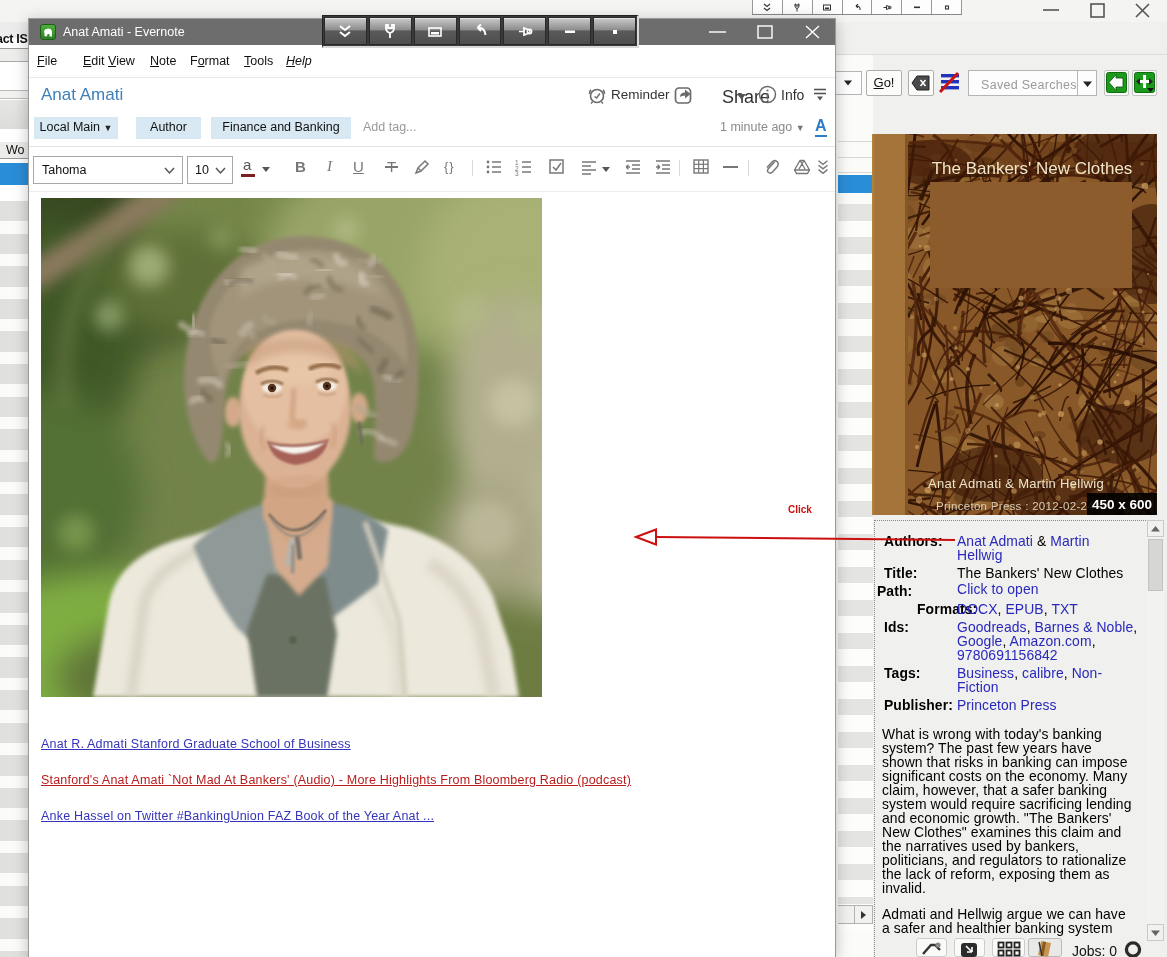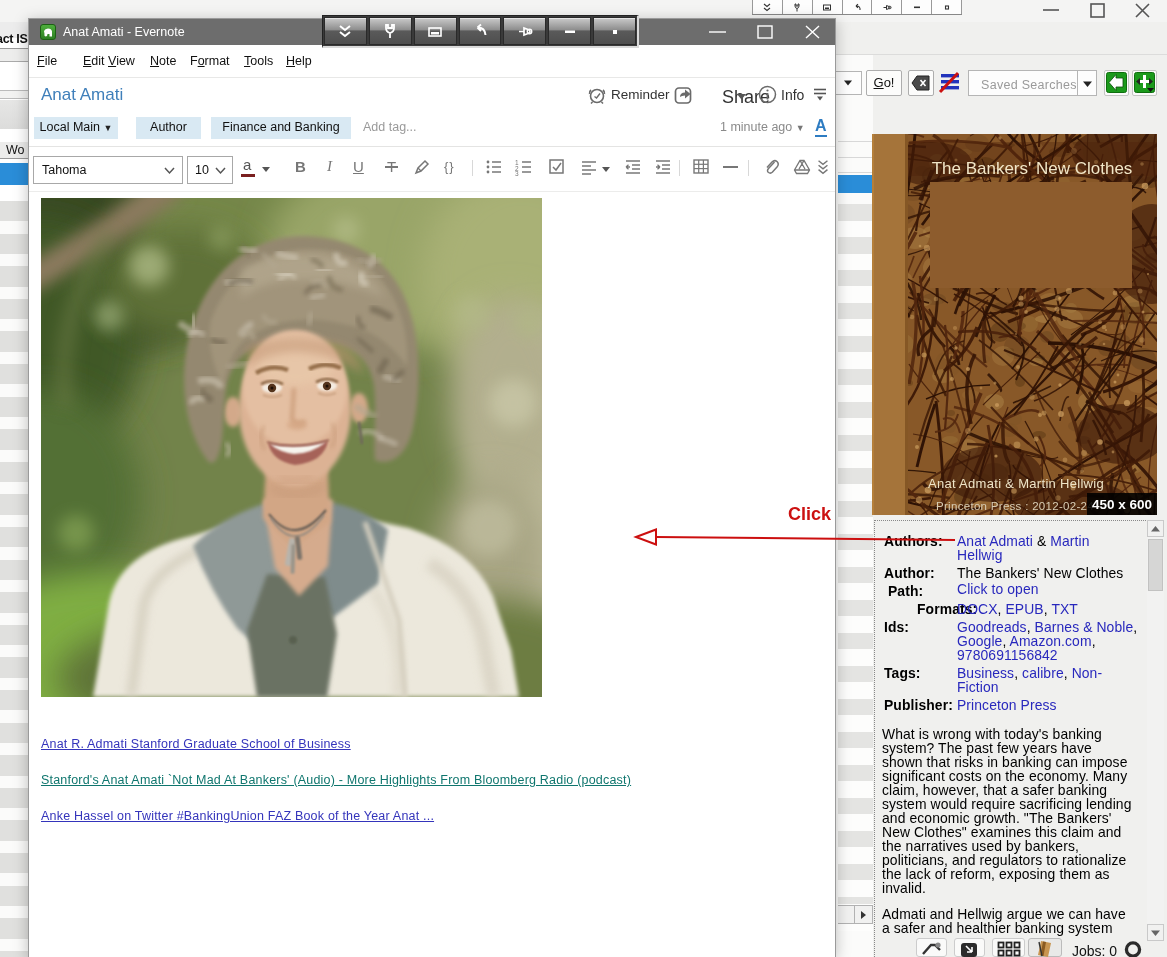--- a/index.html
+++ b/index.html
@@ -718,23 +718,23 @@
 <text x="143" y="376" font-family="Liberation Sans, sans-serif" font-size="11.5" fill="#d8cdb4" text-anchor="middle" letter-spacing="0.3">Princeton Press : 2012-02-24</text>
 <rect x="215" y="359" width="70" height="22" fill="#000" opacity="0.88"></rect>
 <text x="250" y="375" font-family="Liberation Sans, sans-serif" font-size="13.5" font-weight="bold" fill="#fff" text-anchor="middle">450 x 600</text>
 </svg></div>
 
 <div id="meta" style="position:absolute;left:874px;top:520px;width:272px;height:437px;border-left:1px dotted #888;border-top:1px dotted #888;font-size:13.9px;color:#000;letter-spacing:0.1px;">
 <style>#meta .lk{color:#2828bd;} #meta b{font-weight:bold;}</style>
 <div class="abs" style="left:9px;top:12px;white-space:nowrap;"><b>Authors:</b></div>
 <div class="abs" style="left:82px;top:12px;white-space:nowrap;"><span class="lk">Anat Admati</span> &amp; <span class="lk">Martin</span></div>
 <div class="abs" style="left:82px;top:26px;white-space:nowrap;"><span class="lk">Hellwig</span></div>
-<div class="abs" style="left:9px;top:44px;white-space:nowrap;"><b>Author:</b></div>
+<div class="abs" style="left:9px;top:44px;white-space:nowrap;"><b>Title:</b></div>
 <div class="abs" style="left:82px;top:44px;white-space:nowrap;">The Bankers' New Clothes</div>
-<div class="abs" style="left:13px;top:62px;white-space:nowrap;"><b>Path:</b></div>
+<div class="abs" style="left:2px;top:62px;white-space:nowrap;"><b>Path:</b></div>
 <div class="abs" style="left:82px;top:60px;white-space:nowrap;"><span class="lk">Click to open</span></div>
 <div class="abs" style="left:9px;top:80px;white-space:nowrap;padding-left:33px;"><b>Formats:</b></div>
 <div class="abs" style="left:82px;top:80px;white-space:nowrap;"><span class="lk">DOCX</span>, <span class="lk">EPUB</span>, <span class="lk">TXT</span></div>
 <div class="abs" style="left:9px;top:98px;white-space:nowrap;"><b>Ids:</b></div>
 <div class="abs" style="left:82px;top:98px;white-space:nowrap;"><span class="lk">Goodreads</span>, <span class="lk">Barnes &amp; Noble</span>,</div>
 <div class="abs" style="left:82px;top:112px;white-space:nowrap;"><span class="lk">Google</span>, <span class="lk">Amazon.com</span>,</div>
 <div class="abs" style="left:82px;top:126px;white-space:nowrap;"><span class="lk">9780691156842</span></div>
 <div class="abs" style="left:9px;top:144px;white-space:nowrap;"><b>Tags:</b></div>
 <div class="abs" style="left:82px;top:144px;white-space:nowrap;"><span class="lk">Business</span>, <span class="lk">calibre</span>, <span class="lk">Non-</span></div>
 <div class="abs" style="left:82px;top:158px;white-space:nowrap;"><span class="lk">Fiction</span></div>
@@ -816,21 +816,21 @@
     <path d="M117 7 L130 19 M130 7 L117 19" stroke="#fff" stroke-width="1.4"></path>
   </svg>
 
   <div class="abs" style="left:0;top:26px;width:806px;height:33px;background:#fff;border-bottom:1px solid #e8e8e7;font-size:12.5px;color:#111;">
     <span class="abs" style="left:8px;top:9px;"><u>F</u>ile</span>
     <span class="abs" style="left:54px;top:9px;"><u>E</u>dit</span>
     <span class="abs" style="left:79px;top:9px;"><u>V</u>iew</span>
     <span class="abs" style="left:121px;top:9px;"><u>N</u>ote</span>
     <span class="abs" style="left:161px;top:9px;">F<u>o</u>rmat</span>
     <span class="abs" style="left:215px;top:9px;"><u>T</u>ools</span>
-    <span class="abs" style="left:257px;top:9px;"><u>H</u>elp</span>
+    <span class="abs" style="left:257px;top:9px;font-style:italic;"><u>H</u>elp</span>
   </div>
 
   <div class="abs" style="left:12px;top:66px;font-size:17px;color:#3f7fba;">Anat Amati</div>
 
   <div id="hdricons">
     <svg class="abs" style="left:558px;top:66px;width:20px;height:20px;" viewBox="0 0 20 20">
       <circle cx="10" cy="11" r="6.5" fill="none" stroke="#6a6a6a" stroke-width="1.6"></circle>
       <path d="M7.5 11.5 L9.5 13 L13 8.5" stroke="#6a6a6a" stroke-width="1.4" fill="none"></path>
       <path d="M4 5 Q2 6.5 2.5 9 M16 5 Q18 6.5 17.5 9" stroke="#6a6a6a" stroke-width="1.6" fill="none"></path>
       <path d="M5.5 17 L4 18.5 M14.5 17 L16 18.5" stroke="#6a6a6a" stroke-width="1.5"></path>
@@ -1087,21 +1087,21 @@
 <path d="M228 316 Q254 350 285 312" stroke="#5a5550" stroke-width="2" fill="none" filter="url(#b1)"></path>
 <path d="M230 320 Q254 358 283 317" stroke="#8d8880" stroke-width="1.6" fill="none" filter="url(#b1)"></path>
 <rect x="246" y="340" width="7" height="28" rx="2" fill="#b8b4ac" filter="url(#b1)" transform="rotate(10 249 354)"></rect>
 <rect x="255" y="338" width="5" height="24" rx="2" fill="#7d756b" filter="url(#b1)" transform="rotate(-7 257 350)"></rect>
 <rect x="250" y="346" width="4" height="30" rx="2" fill="#9a948a" filter="url(#b1)" transform="rotate(2 252 361)"></rect>
 <path d="M318 224 L321 246" stroke="#6e675c" stroke-width="2.5" filter="url(#b1)"></path>
 <path d="M324 324 L358 422 L364 499" stroke="#d5cfbf" stroke-width="5" fill="none" filter="url(#b2)"></path>
 </svg></div>
 
   <div class="abs" style="left:12px;top:718px;font-size:12.5px;letter-spacing:0.2px;"><span style="color:#3434bb;text-decoration:underline;">Anat R. Admati Stanford Graduate School of Business</span></div>
-  <div class="abs" style="left:12px;top:754px;font-size:12.5px;letter-spacing:0.2px;"><span style="color:#0f766e;text-decoration:underline;">Stanford's Anat Amati `Not Mad At Bankers' (Audio) - More Highlights From Bloomberg Radio (podcast)</span></div>
+  <div class="abs" style="left:12px;top:754px;font-size:12.5px;letter-spacing:0.2px;"><span style="color:#b91c1c;text-decoration:underline;">Stanford's Anat Amati `Not Mad At Bankers' (Audio) - More Highlights From Bloomberg Radio (podcast)</span></div>
   <div class="abs" style="left:12px;top:790px;font-size:12.5px;letter-spacing:0.2px;"><span style="color:#3434bb;text-decoration:underline;">Anke Hassel on Twitter #BankingUnion FAZ Book of the Year Anat ...</span></div>
 </div>
 
 <div id="capbar" class="abs" style="left:322px;top:15px;width:317px;height:33px;background:#3a3a3a;border:1px solid #222;border-right:2px solid #dadada;border-bottom:2px solid #dadada;display:flex;gap:2px;padding:1px;">
   <div style="flex:1;background:linear-gradient(#cacaca 0%,#8e8e8e 45%,#5a5a5a 50%,#4e4e4e 100%);border:1px solid #2a2a2a;box-shadow:inset 0 1px 0 rgba(255,255,255,0.5);display:flex;align-items:center;justify-content:center;">
       <svg width="18" height="17" viewBox="0 0 18 17">
         <path d="M4 3 L9 7 L14 3 M4 9 L9 13 L14 9" stroke="#fff" stroke-width="2" fill="none"></path>
       </svg>
     </div>
 <div style="flex:1;background:linear-gradient(#cacaca 0%,#8e8e8e 45%,#5a5a5a 50%,#4e4e4e 100%);border:1px solid #2a2a2a;box-shadow:inset 0 1px 0 rgba(255,255,255,0.5);display:flex;align-items:center;justify-content:center;">
@@ -1131,17 +1131,17 @@
         <rect x="4" y="7.5" width="10" height="2.5" fill="#fff"></rect>
       </svg>
     </div>
 <div style="flex:1;background:linear-gradient(#cacaca 0%,#8e8e8e 45%,#5a5a5a 50%,#4e4e4e 100%);border:1px solid #2a2a2a;box-shadow:inset 0 1px 0 rgba(255,255,255,0.5);display:flex;align-items:center;justify-content:center;">
       <svg width="18" height="17" viewBox="0 0 18 17">
         <rect x="7" y="7" width="4" height="4" fill="#fff"></rect>
       </svg>
     </div>
 </div>
 
-<div class="abs" style="left:788px;top:504px;font-size:18px;font-weight:bold;color:#cc1111;">Click</div>
+<div class="abs" style="left:788px;top:504px;font-size:10px;font-weight:bold;color:#cc1111;">Click</div>
 <svg class="abs" style="left:630px;top:520px;width:330px;height:34px;" viewBox="0 0 330 34">
   <path d="M26 17 L325 20" stroke="#cc0f0f" stroke-width="2" fill="none"></path>
   <path d="M6 17 L26 9.5 L26 24.5 Z" fill="none" stroke="#cc0f0f" stroke-width="2"></path>
 </svg>
 
 </body></html>

